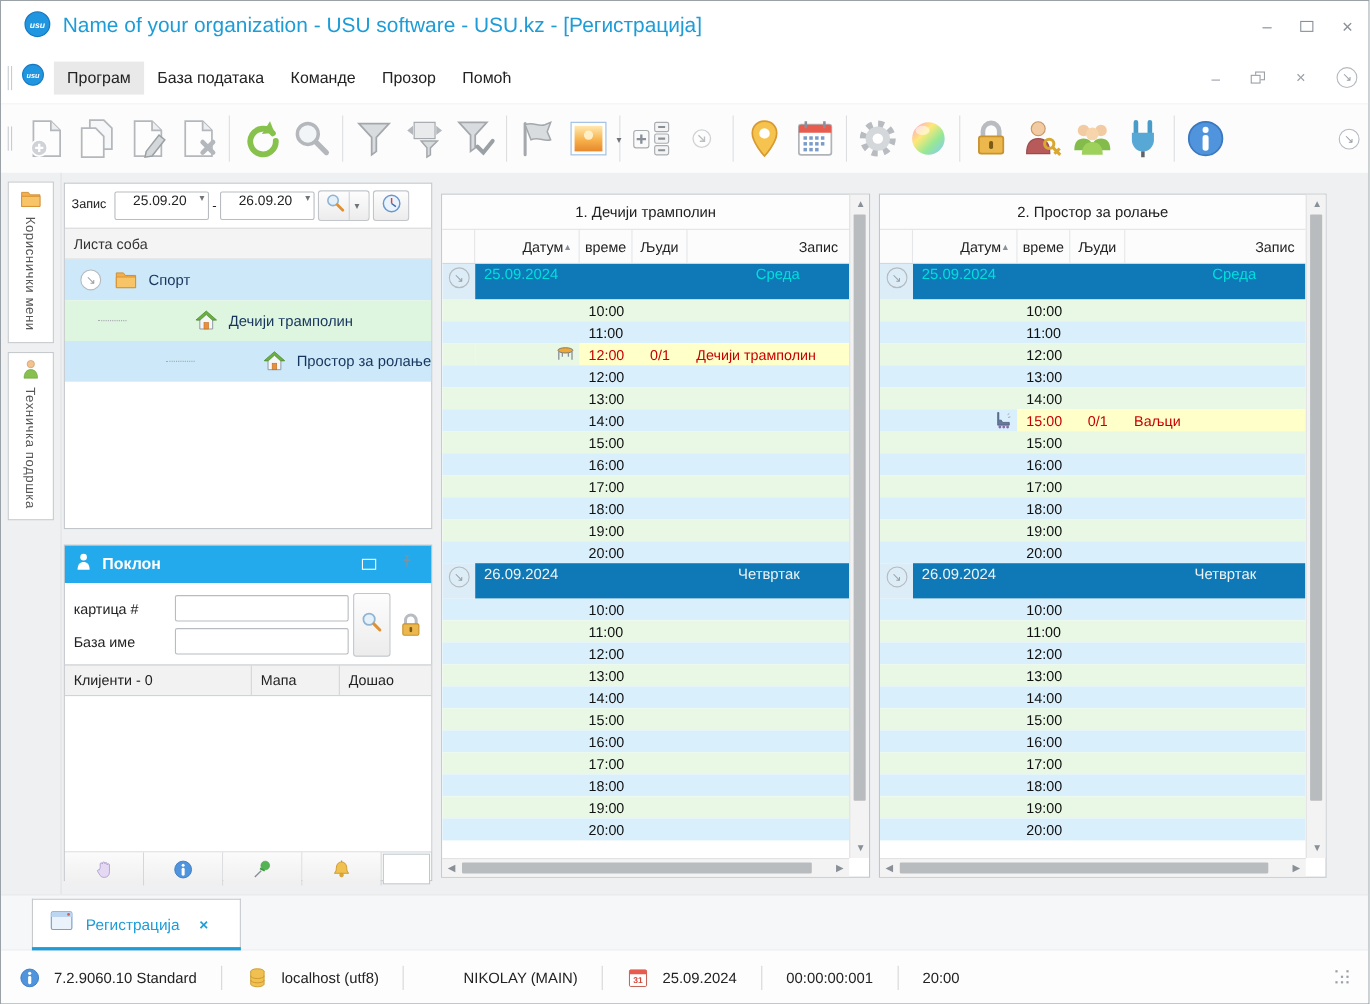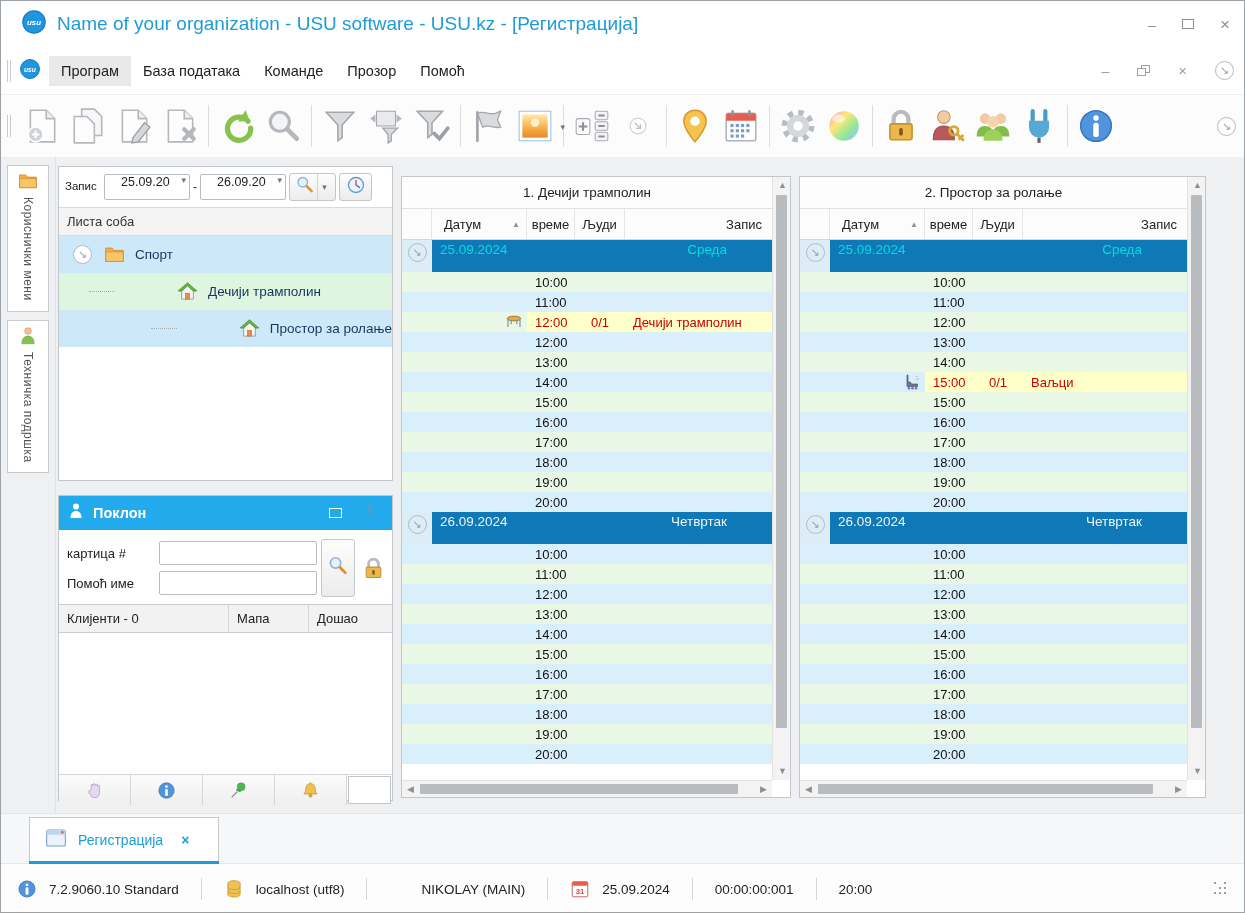--- a/index.html
+++ b/index.html
@@ -91,21 +91,21 @@
 
   
   .sched-panel { position:absolute; top:19px; height:622px; background:#fff; border:1px solid #c2c6ca; }
   .sched-1 { left:400px; width:390px; }
   .sched-2 { left:798px; width:407px; }
   .sp-inner { position:absolute; left:0; top:0; right:18px; bottom:17px; display:flex; flex-direction:column; overflow:hidden; }
   .sp-title { height:32px; border-bottom:1px solid #e0e2e4; display:flex; align-items:center; justify-content:center; font-size:13.5px; color:#222; background:#fdfdfd; }
   .sp-head { height:31px; display:flex; border-bottom:1px solid #d4d6d8; background:#fcfcfc; font-size:13px; color:#222; }
   .sp-head > div { display:flex; align-items:center; border-right:1px solid #e4e6e8; }
   .h-gut { width:30px; }
-  .h-date { width:95px; padding:0 6px 0 12px; justify-content:space-between;gap:8px; }
+  .h-date { width:95px; padding:0 6px 0 12px; justify-content:flex-end; }
   .h-time { width:48px; justify-content:center; }
   .h-people { width:50px; justify-content:center; }
   .h-rec { flex:1; justify-content:flex-end; padding-right:10px; border-right:none !important; }
   .sort-up { font-size:8px; color:#8a9098; }
   .rows { flex:1; background:#fff; overflow:hidden; }
   .srow { display:flex; height:20px; font-size:13px; color:#111; align-items:stretch; }
   .srow .g { width:30px; flex:0 0 30px; }
   .srow .cdate { width:95px; flex:0 0 95px; display:flex; align-items:center; justify-content:flex-end; padding-right:4px; }
   .srow .ctime { width:48px; flex:0 0 48px; display:flex; align-items:center; padding-left:8px; }
   .srow .cpeople { width:50px; flex:0 0 50px; display:flex; align-items:center; justify-content:center; }
@@ -471,21 +471,21 @@
               </svg></span>
         </span>
       </div>
       <div class="gift-form">
         <div class="gf-left">
           <div class="gf-row">
             <label>картица #</label>
             <input value="" style="">
           </div>
           <div class="gf-row">
-            <label>Помоћ име</label>
+            <label>База име</label>
             <input value="" style="">
           </div>
         </div>
         <div class="mini-btn gf-search">
           <span id="gift-search-slot"><svg width="22" height="22" viewBox="0 0 36 36">
                 <circle cx="14" cy="13" r="8.5" fill="#e4f0fa" stroke="#90b4d4" stroke-width="2.6"></circle>
                 <path d="M21 20l9 9" stroke="#e09030" stroke-width="4.5" stroke-linecap="round"></path>
               </svg></span>
         </div>
         <div class="gf-lock" id="gift-lock-slot">

